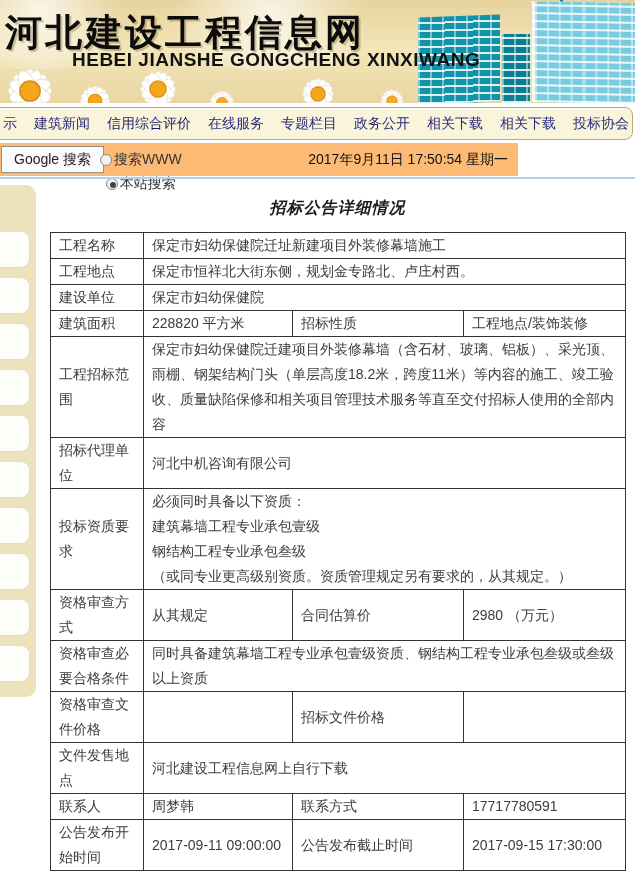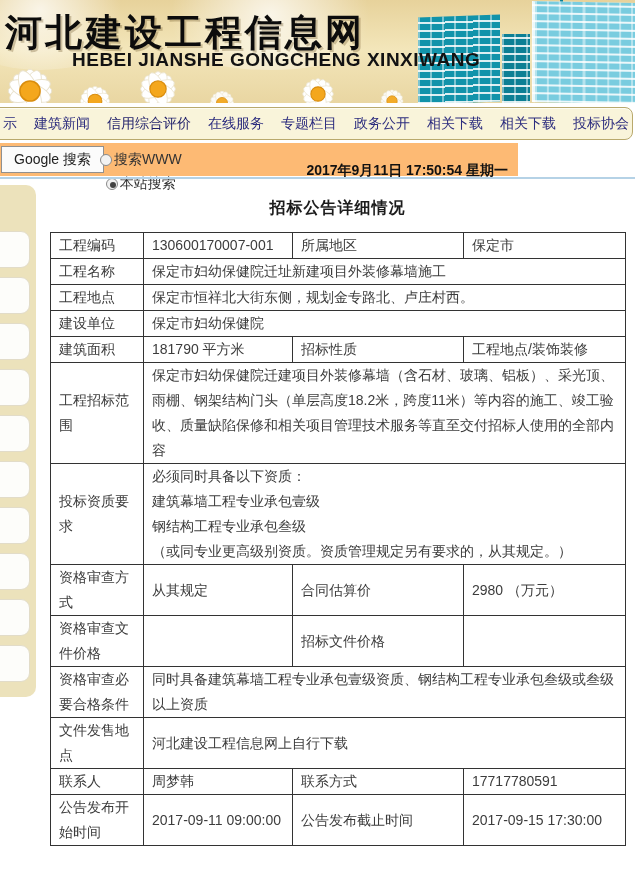--- a/index.html
+++ b/index.html
@@ -62,38 +62,38 @@
   .searchbar{position:absolute;top:143px;left:0;width:518px;height:33px;background:#fdba74;}
   .google-btn{
     position:absolute;left:1px;top:3px;height:27px;padding:0 12px;
     border:1px solid #909090;background:#fbfbfb;font-size:14px;color:#222;
     font-family:"Liberation Sans","DejaVu Sans",sans-serif;cursor:pointer;
   }
   .search-options{position:absolute;left:100px;top:8px;display:flex;align-items:center;gap:6px;font-size:14px;color:#333;flex-direction:column;}
   .radio{width:12px;height:12px;border:1px solid #8a8a8a;border-radius:50%;background:#f2f2f2;display:inline-block;position:relative;margin-right:2px;cursor:pointer;}
   .radio.checked::after{content:"";position:absolute;left:3px;top:3px;width:6px;height:6px;border-radius:50%;background:#444;}
   .search-option{display:flex;align-items:center;margin-right:14px;cursor:pointer;}
-  .datetime{position:absolute;right:10px;top:8px;font-size:14px;font-weight:bold;color:#111;margin-top:11px;}
+  .datetime{position:absolute;right:10px;top:8px;font-size:14px;font-weight:normal;color:#111;}
 
   .blue-rule{position:absolute;top:177px;left:0;width:635px;height:2px;background:var(--rule-blue);}
 
   
   .sidebar{
     position:absolute;left:0;top:185px;width:36px;height:512px;
     background:var(--sidebar-bg);border-radius:0 10px 10px 0;
     padding-top:46px;overflow:hidden;
   }
   .side-btn{
     display:block;width:54px;height:37px;margin:0 0 9px -24px;
     background:#fdfdfa;border:1px solid #e2dcc8;border-radius:9px;cursor:pointer;
   }
 
   
   .content{position:absolute;left:50px;top:190px;width:575px;}
-  .page-title{text-align:center;font-size:16px;font-weight:bold;color:#1c1c1c;margin:8px 0 13px 0;letter-spacing:1px;}
+  .page-title{text-align:center;font-size:16px;font-weight:bold;color:#1c1c1c;margin:8px 0 13px 0;letter-spacing:1px;font-style:italic;}
   table.details{border-collapse:collapse;width:575px;table-layout:fixed;font-size:14px;color:#3c3c3c;}
   table.details td{
     border:1px solid var(--table-border);line-height:25px;
     padding:0 6px 0 8px;vertical-align:middle;word-break:break-all;
   }
 </style>
 </head>
 <body>
 
 <div class="page">
@@ -183,73 +183,71 @@
     <div class="page-title">招标公告详细情况</div>
     <table class="details">
         <colgroup>
           <col style="width: 93px;">
           <col style="width: 149px;">
           <col style="width: 171px;">
           <col style="width: 162px;">
         </colgroup>
         <tbody>
           <tr>
-            <td>工程编码</td>
-            <td>130600170007-001</td>
-            <td>所属地区</td>
-            <td>保定市</td>
-          </tr>
-          <tr>
             <td>工程名称</td>
             <td colspan="3">保定市妇幼保健院迁址新建项目外装修幕墙施工</td>
           </tr>
           <tr>
             <td>工程地点</td>
             <td colspan="3">保定市恒祥北大街东侧，规划金专路北、卢庄村西。</td>
           </tr>
           <tr>
             <td>建设单位</td>
             <td colspan="3">保定市妇幼保健院</td>
           </tr>
           <tr>
             <td>建筑面积</td>
-            <td>181790 平方米</td>
+            <td>228820 平方米</td>
             <td>招标性质</td>
             <td>工程地点/装饰装修</td>
           </tr>
           <tr>
             <td>工程招标范围</td>
             <td colspan="3">保定市妇幼保健院迁建项目外装修幕墙（含石材、玻璃、铝板）、采光顶、雨棚、钢架结构门头（单层高度18.2米，跨度11米）等内容的施工、竣工验收、质量缺陷保修和相关项目管理技术服务等直至交付招标人使用的全部内容</td>
+          </tr>
+          <tr>
+            <td>招标代理单位</td>
+            <td colspan="3">河北中机咨询有限公司</td>
           </tr>
           <tr>
             <td>投标资质要求</td>
             <td colspan="3">
               <div>必须同时具备以下资质：</div>
               <div>建筑幕墙工程专业承包壹级</div>
               <div>钢结构工程专业承包叁级</div>
               <div>（或同专业更高级别资质。资质管理规定另有要求的，从其规定。）</div>
             </td>
           </tr>
           <tr>
             <td>资格审查方式</td>
             <td>从其规定</td>
             <td>合同估算价</td>
             <td>2980 （万元）</td>
           </tr>
           <tr>
+            <td>资格审查必要合格条件</td>
+            <td colspan="3">同时具备建筑幕墙工程专业承包壹级资质、钢结构工程专业承包叁级或叁级以上资质</td>
+          </tr>
+          <tr>
             <td>资格审查文件价格</td>
             <td>&nbsp;</td>
             <td>招标文件价格</td>
             <td>&nbsp;</td>
           </tr>
           <tr>
-            <td>资格审查必要合格条件</td>
-            <td colspan="3">同时具备建筑幕墙工程专业承包壹级资质、钢结构工程专业承包叁级或叁级以上资质</td>
-          </tr>
-          <tr>
             <td>文件发售地点</td>
             <td colspan="3">河北建设工程信息网上自行下载</td>
           </tr>
           <tr>
             <td>联系人</td>
             <td>周梦韩</td>
             <td>联系方式</td>
             <td>17717780591</td>
           </tr>
           <tr>

